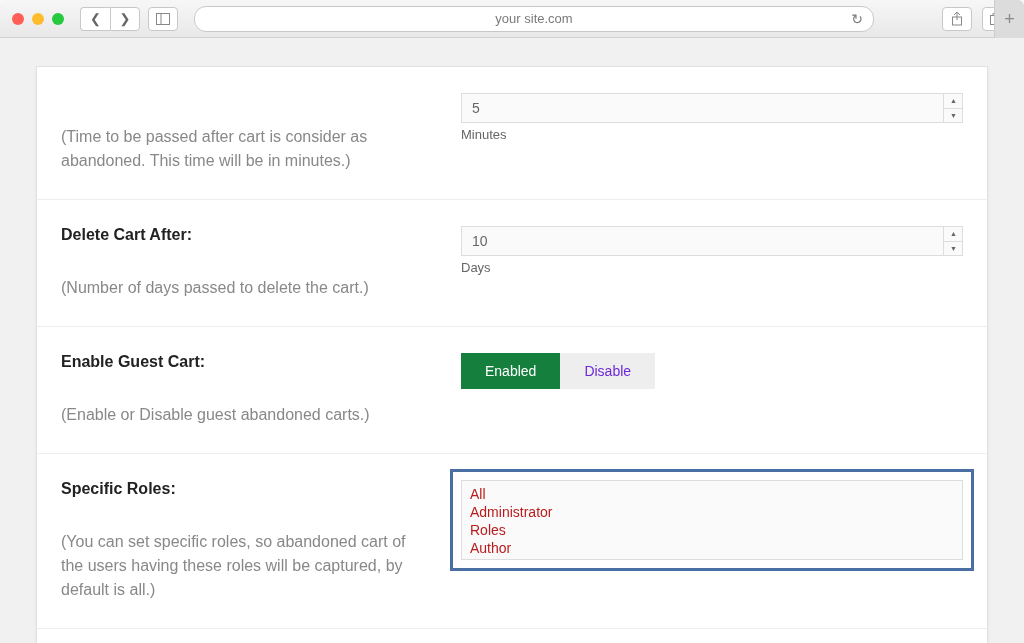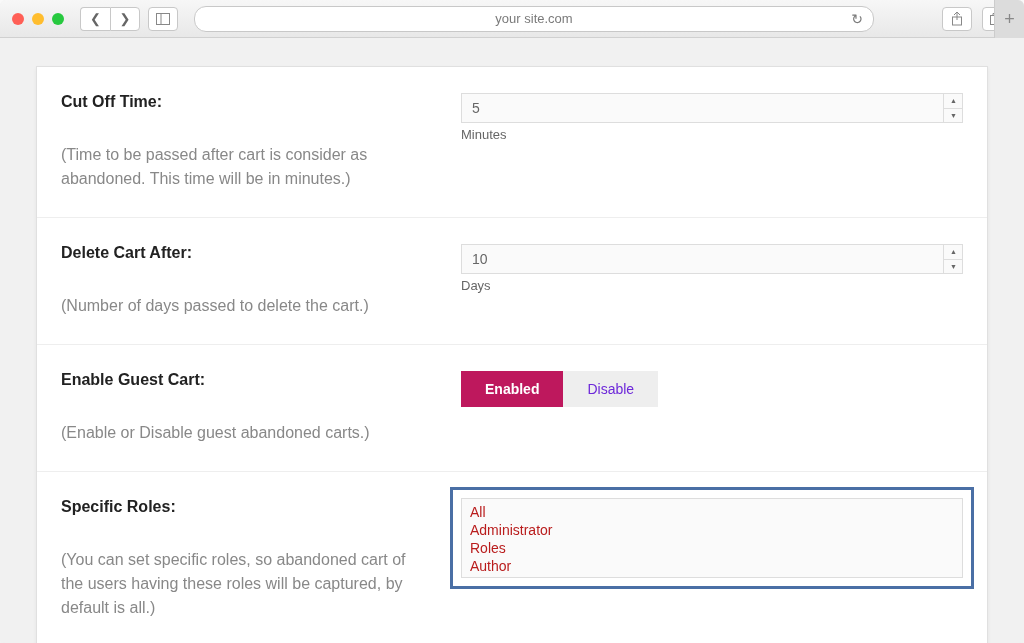--- a/index.html
+++ b/index.html
@@ -122,21 +122,21 @@
 
 .toggle-group { display: flex; }
 .toggle-btn {
   padding: 10px 24px;
   font-size: 14px;
   border: none;
   cursor: pointer;
   background: #eee;
   color: #6d28d9;
 }
-.toggle-btn.active { background: #be185d; color: #fff; font-weight: bold; }
+.toggle-btn.active { background: #15803d; color: #fff; }
 
 .roles-box {
   border: 3px solid #4a6fa5;
   padding: 8px;
   margin: -11px;
 }
 .roles-select {
   width: 100%;
   height: 80px;
   border: 1px solid #ddd;
@@ -203,21 +203,20 @@
       </div>
     </div>
     <div class="plus-tab">+</div>
   </div>
 
   <div class="content-area">
     <div class="panel">
 
       <div class="row">
         <div class="label-col">
-          <div class="label-title">Cut Off Time:</div>
           <div class="label-desc">(Time to be passed after cart is consider as abandoned. This time will be in minutes.)</div>
         </div>
         <div class="field-col">
           <div class="num-wrap">
             <input class="num-input" value="5" style="">
             <div class="spinner">
               <div>▲</div>
               <div>▼</div>
             </div>
           </div>

